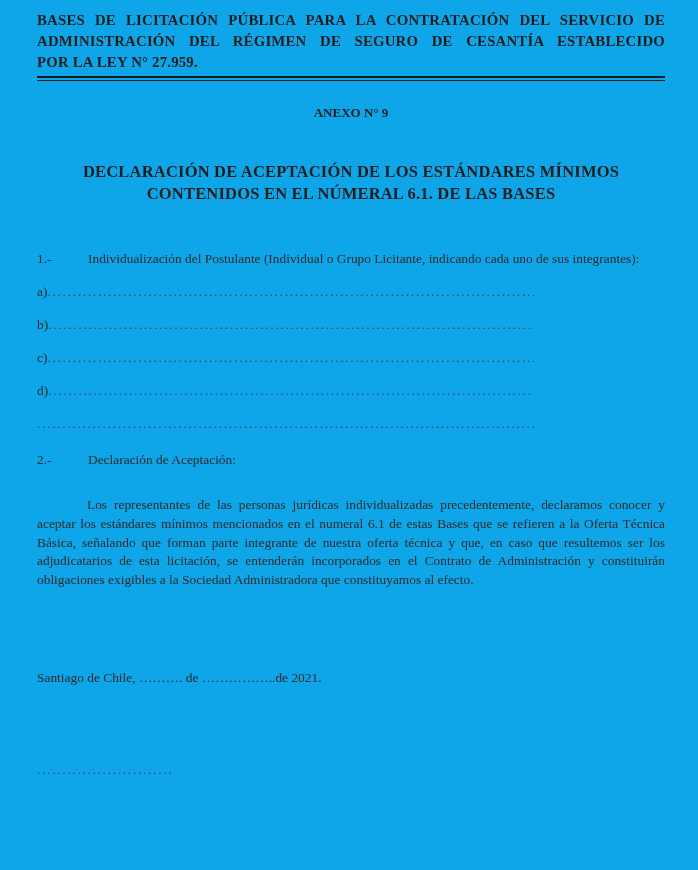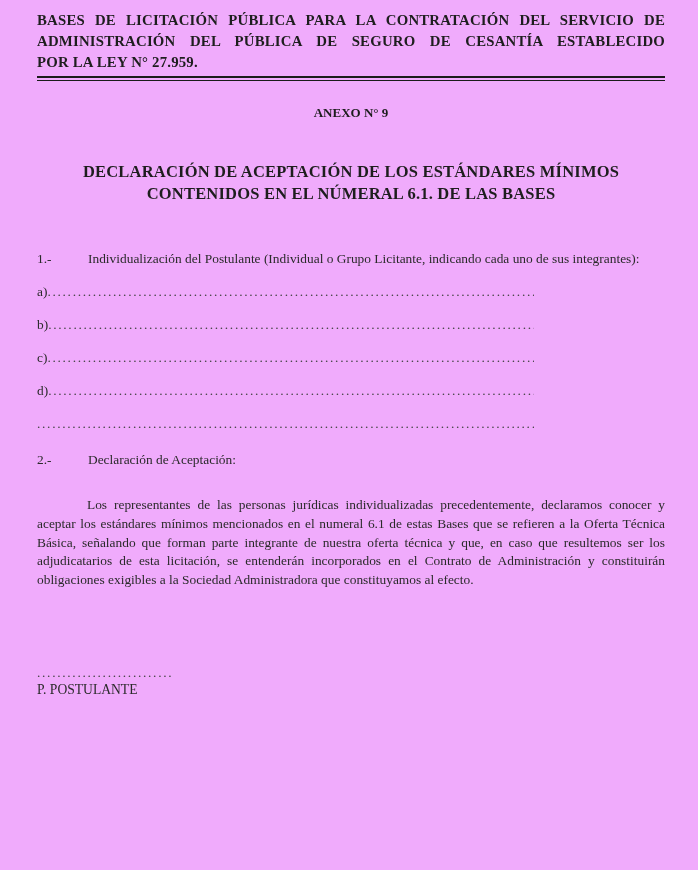--- a/index.html
+++ b/index.html
@@ -12,21 +12,21 @@
     height: 870px;
     font-family: "Liberation Serif", "DejaVu Serif", serif;
     color: #2a2a2a;
     overflow: hidden;
   }
   .page {
     box-sizing: border-box;
     width: 698px;
     height: 870px;
     padding: 10px 33px 0 37px;
-    background: #f0abfc;
+    background: #0ea5e9;
   }
   
   .doc-header {
     font-weight: bold;
     font-size: 14.8px;
     line-height: 21px;
     color: #1e1e1e;
     letter-spacing: 0.2px;
   }
   .h-line { width: 100%; }
@@ -125,21 +125,21 @@
     color: #2a2a2a;
   }
 </style>
 </head>
 <body>
 
 <div class="page">
 
   <header class="doc-header">
     <div class="h-line just">BASES DE LICITACIÓN PÚBLICA PARA LA CONTRATACIÓN DEL SERVICIO DE</div>
-    <div class="h-line just">ADMINISTRACIÓN DEL PÚBLICA DE SEGURO DE CESANTÍA ESTABLECIDO</div>
+    <div class="h-line just">ADMINISTRACIÓN DEL RÉGIMEN DE SEGURO DE CESANTÍA ESTABLECIDO</div>
     <div class="h-line">POR LA LEY N° 27.959.</div>
     <div class="double-rule"></div>
   </header>
 
   <div class="annex-title">ANEXO N° 9</div>
 
   <div class="main-title">
     <div>DECLARACIÓN DE ACEPTACIÓN DE LOS ESTÁNDARES MÍNIMOS</div>
     <div>CONTENIDOS EN EL NÚMERAL 6.1. DE LAS BASES</div>
   </div>
@@ -172,19 +172,19 @@
     </div>
   </div>
 
   <div class="section-row s2">
     <span class="sec-num">2.-</span>
     <span class="sec-text">Declaración de Aceptación:</span>
   </div>
 
   <p class="body-par">Los representantes de las personas jurídicas individualizadas precedentemente, declaramos conocer y aceptar los estándares mínimos mencionados en el numeral 6.1 de estas Bases que se refieren a la Oferta Técnica Básica, señalando que forman parte integrante de nuestra oferta técnica y que, en caso que resultemos ser los adjudicatarios de esta licitación, se entenderán incorporados en el Contrato de Administración y constituirán obligaciones exigibles a la Sociedad Administradora que constituyamos al efecto.</p>
 
+  <div class="date-line">Santiago de Chile,  ………. de ……………..de 2021.</div>
 
   <div class="signature">
     <div class="sig-dots">......................................................................................................................................................................</div>
-    <div class="sig-name">P. POSTULANTE</div>
   </div>
 
 </div>
 
 </body></html>

